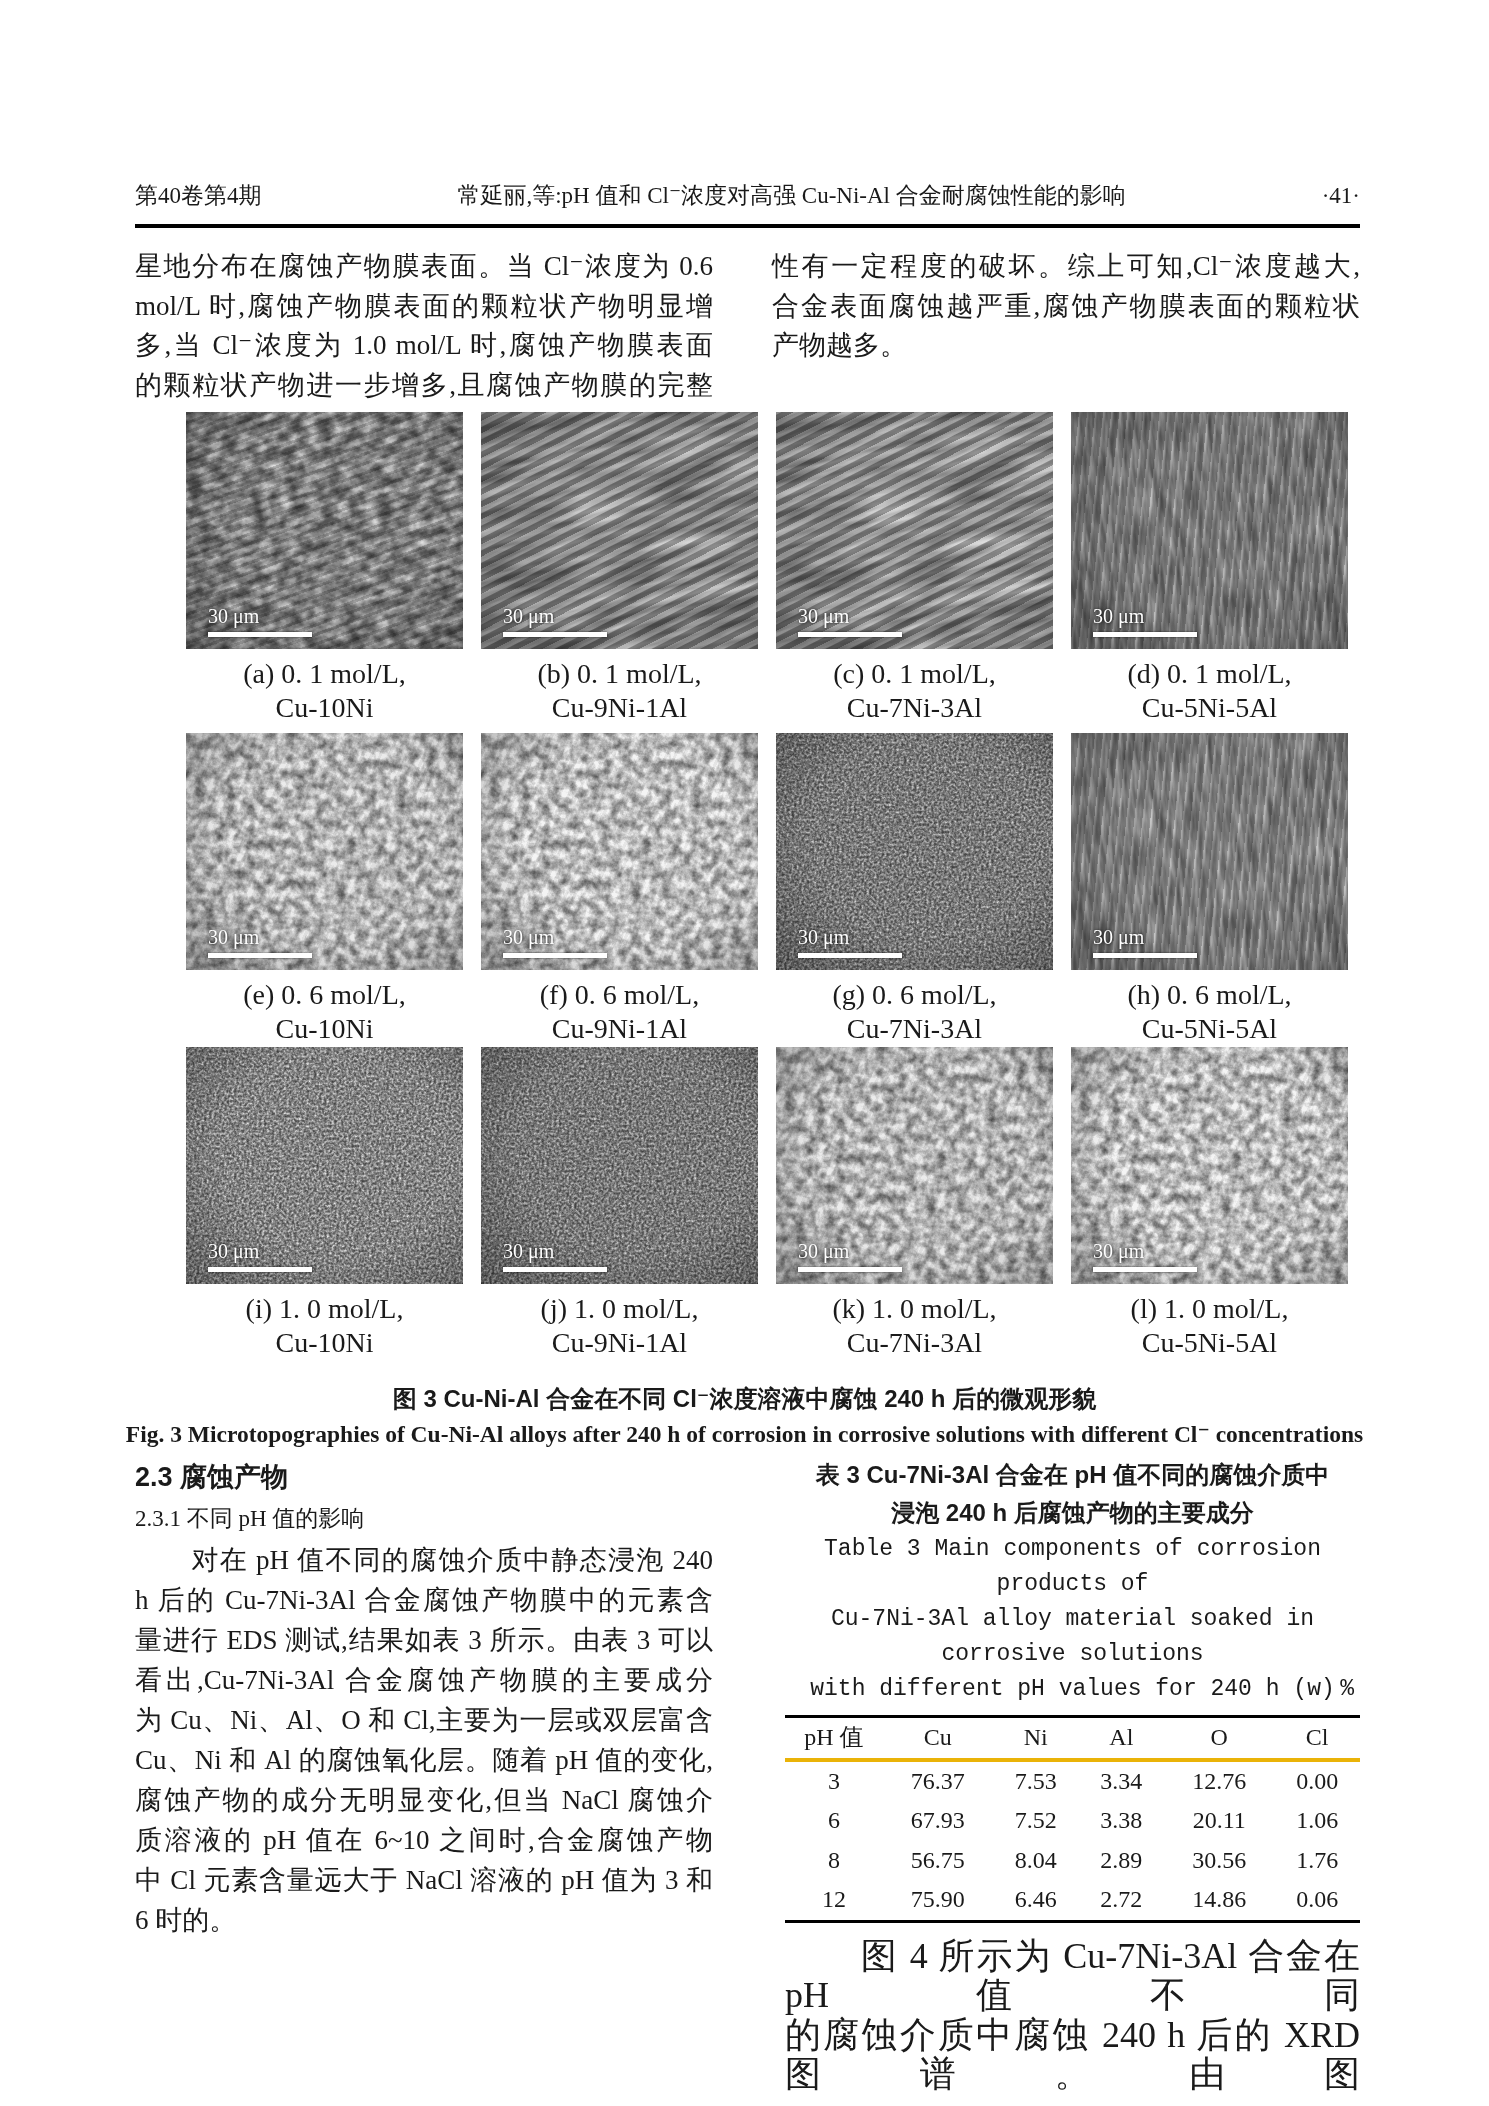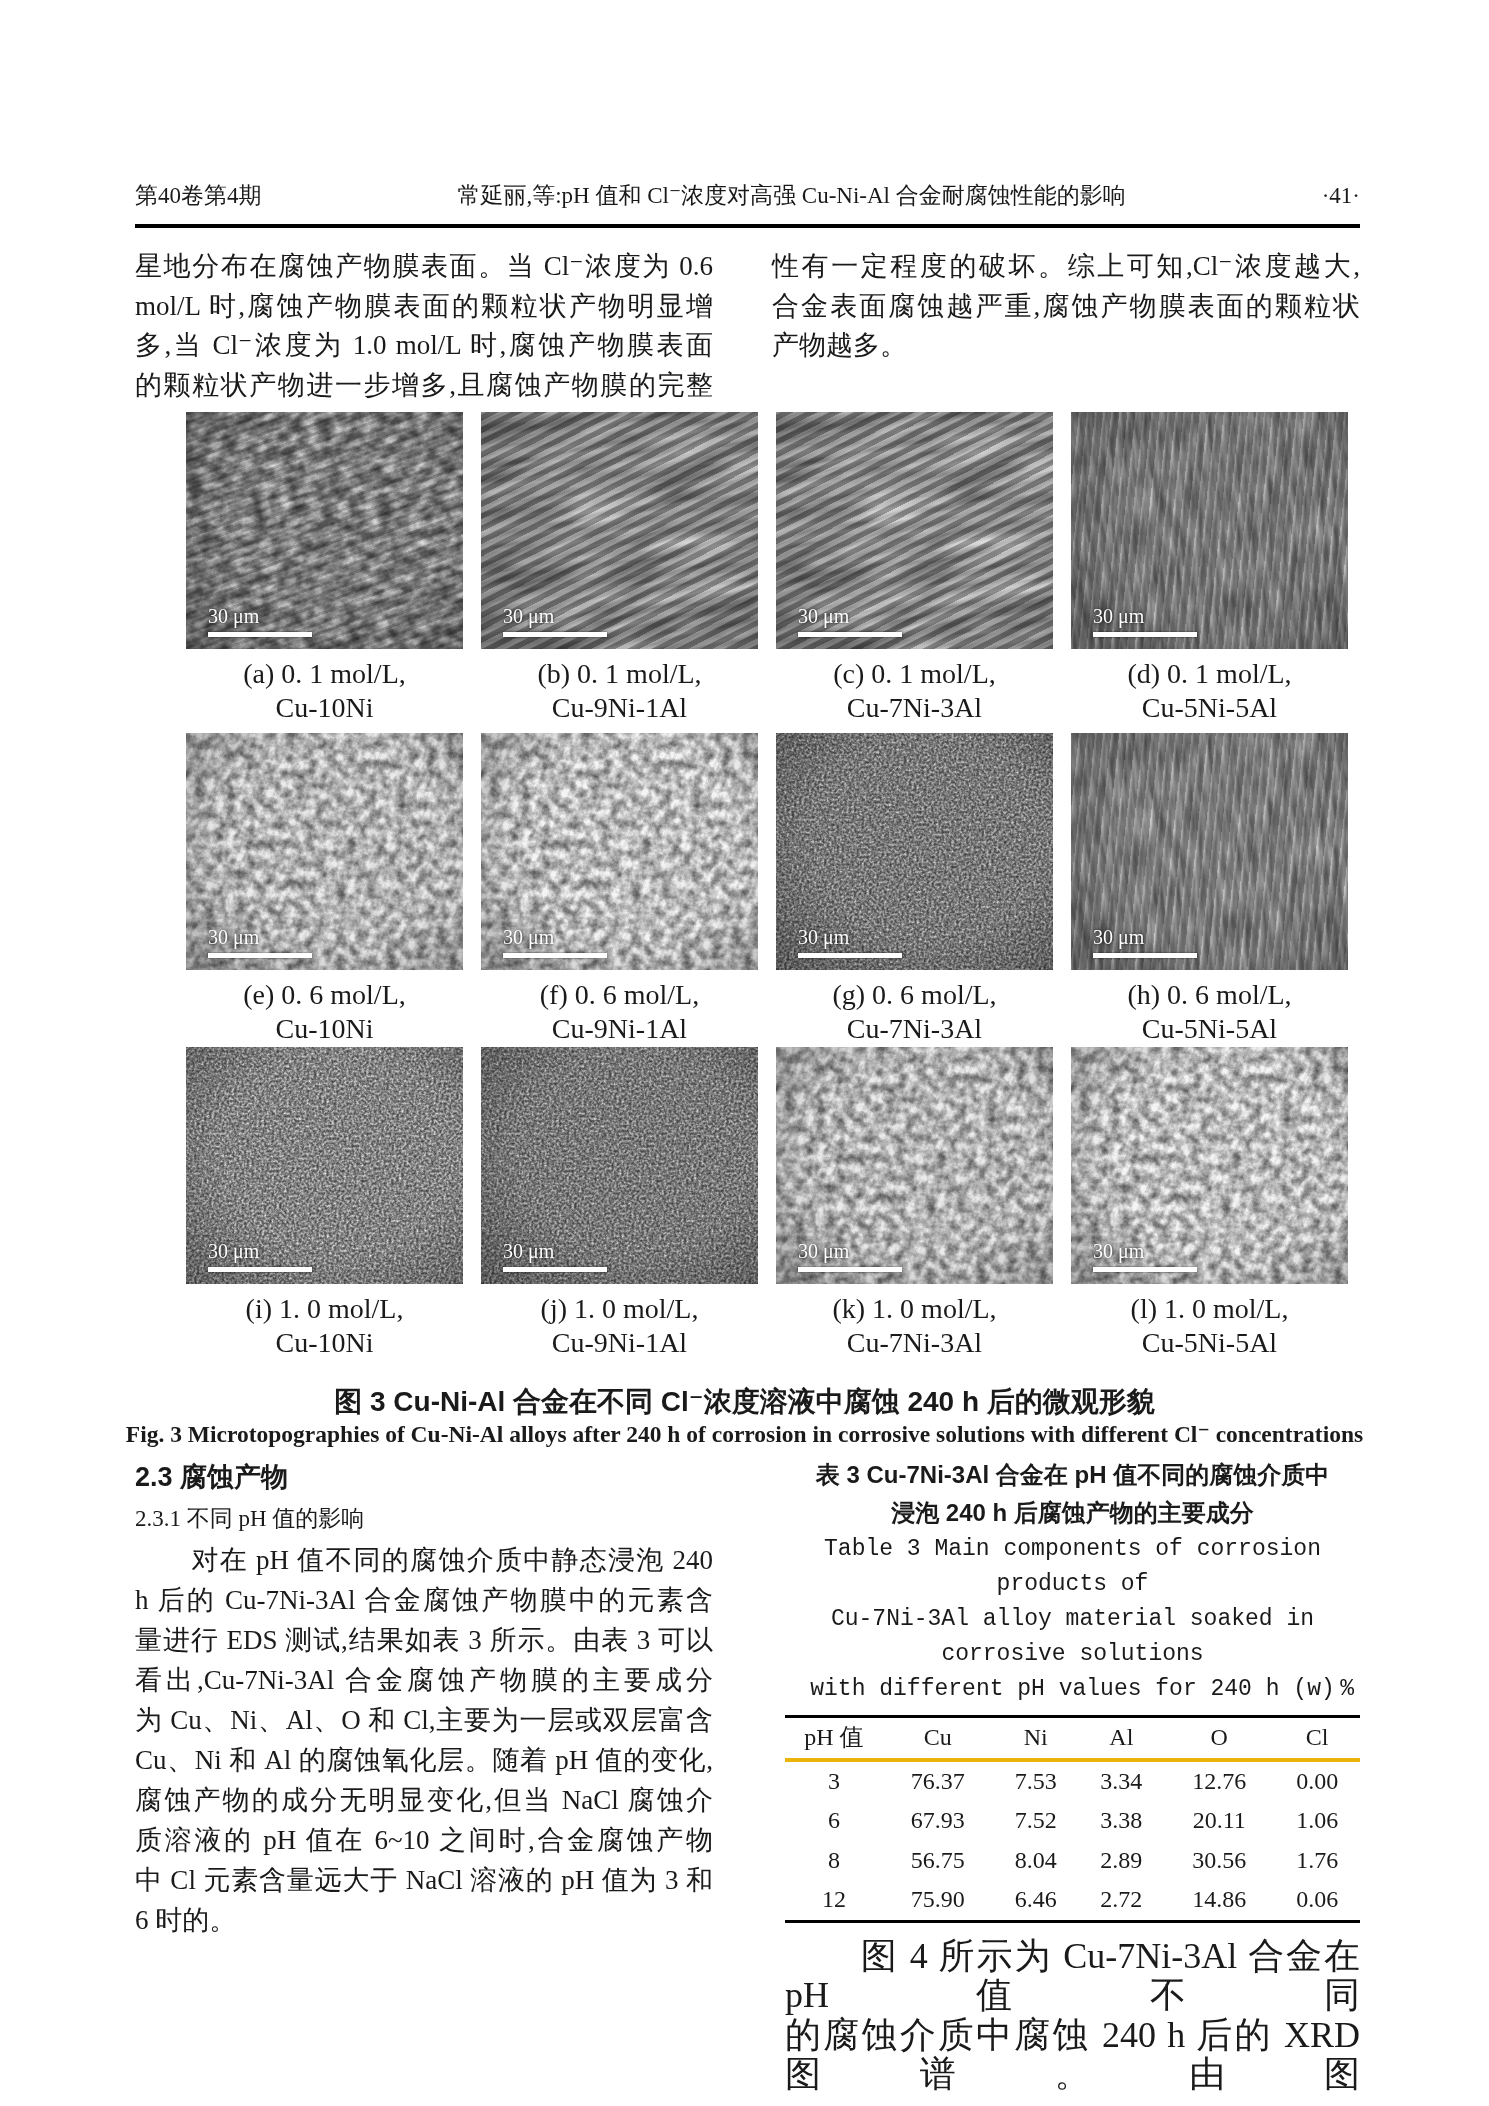--- a/index.html
+++ b/index.html
@@ -35,21 +35,21 @@
   .tex-diagonal-ridges .streaks{background:repeating-linear-gradient(153deg,rgba(255,255,255,.10) 0 2px,rgba(0,0,0,.38) 3px 8px,rgba(255,255,255,.04) 8px 11px);opacity:.8;}
   .tex-smooth-streaks .streaks{background:repeating-linear-gradient(96deg,rgba(255,255,255,.06) 0 1px,rgba(0,0,0,.28) 3px 8px);opacity:.7;}
   .tex-fine-speckle .streaks{background:repeating-linear-gradient(100deg,rgba(0,0,0,.16) 0 2px,transparent 2px 5px);opacity:.45;}
   .tex-dense-clusters .streaks{background:repeating-linear-gradient(115deg,rgba(0,0,0,.14) 0 3px,transparent 3px 8px);opacity:.4;}
   .vignette{position:absolute;inset:0;background:radial-gradient(ellipse at 55% 45%,transparent 55%,rgba(0,0,0,.28) 100%);}
   .scalebar{position:absolute;left:22px;bottom:12px;}
   .scale-label{display:block;color:#fff;font-size:20px;line-height:22px;font-family:var(--serif);text-shadow:0 0 3px rgba(0,0,0,.9);}
   .scale-line{width:104px;height:5px;background:#fff;margin-top:5px;box-shadow:0 0 2px rgba(0,0,0,.8);}
   figcaption{text-align:center;font-size:28px;line-height:34px;margin-top:8px;}
   
-  .figcap-zh{position:absolute;left:0;top:1383px;width:100%;text-align:center;font-family:var(--sans);font-weight:bold;font-size:28px;}
+  .figcap-zh{position:absolute;left:0;top:1383px;width:100%;text-align:center;font-family:var(--sans);font-weight:bold;font-size:24px;}
   .figcap-en{position:absolute;left:0;top:1420px;width:100%;text-align:center;font-family:var(--serif);font-size:23.5px;font-weight:bold;}
   
   .sec-left{left:135px;top:1456px;width:578px;}
   .sec-h1{font-family:var(--sans);font-weight:bold;font-size:27px;line-height:42px;}
   .sec-h2{font-size:23px;line-height:42px;}
   .sec-body{line-height:40px;}
   
   .sec-right{left:785px;top:1456px;width:575px;}
   .tbl-title-zh{font-family:var(--sans);font-weight:bold;font-size:24px;line-height:38px;text-align:center;}
   .tbl-title-en{font-size:23px;line-height:35px;text-align:center;font-family:Liberation Mono, monospace;}

